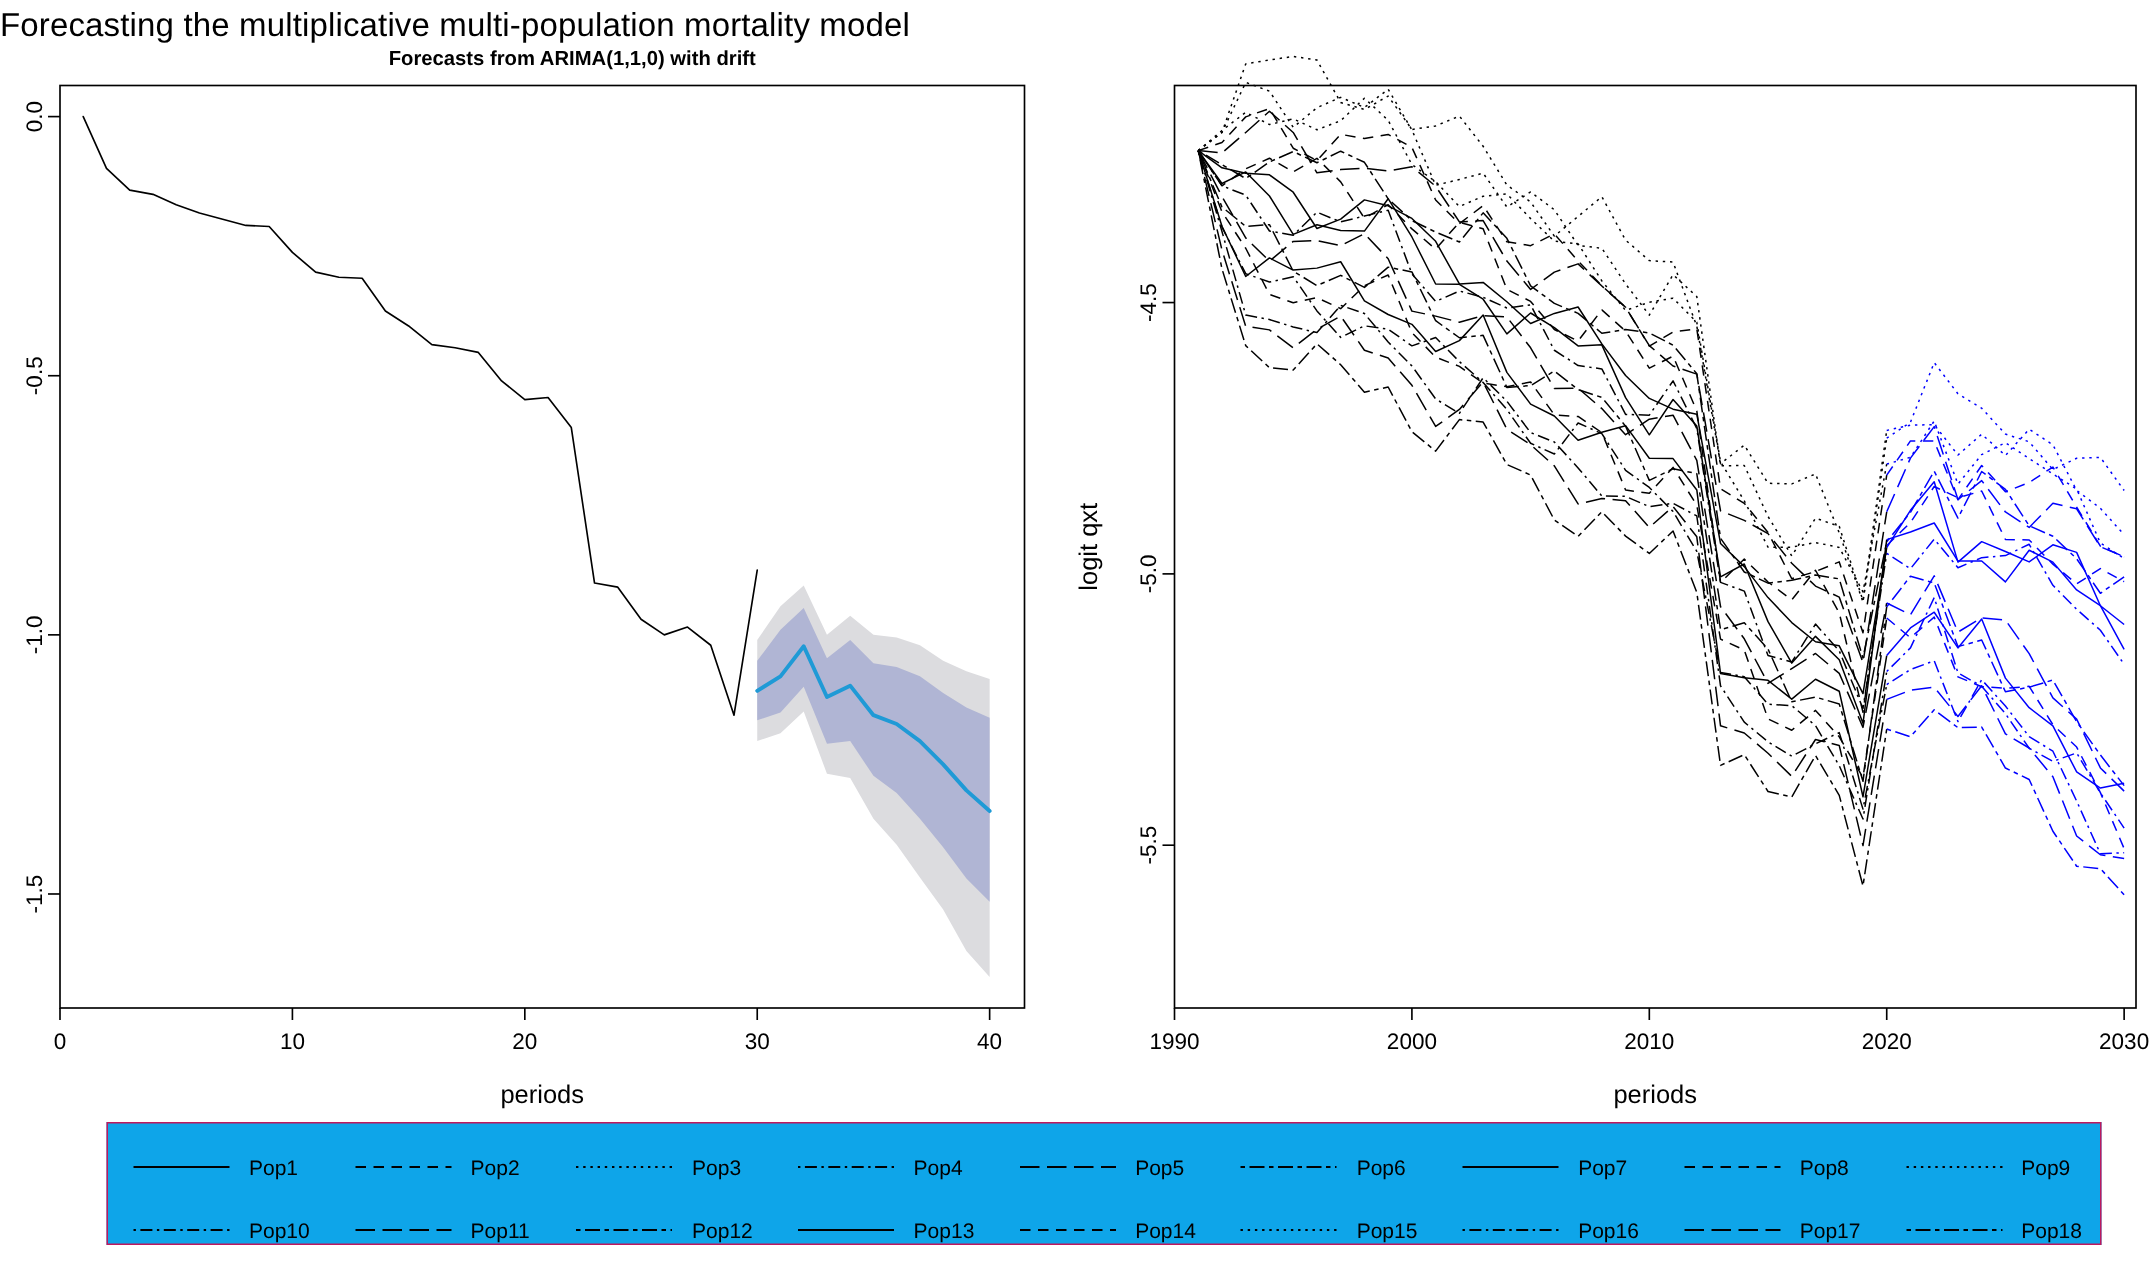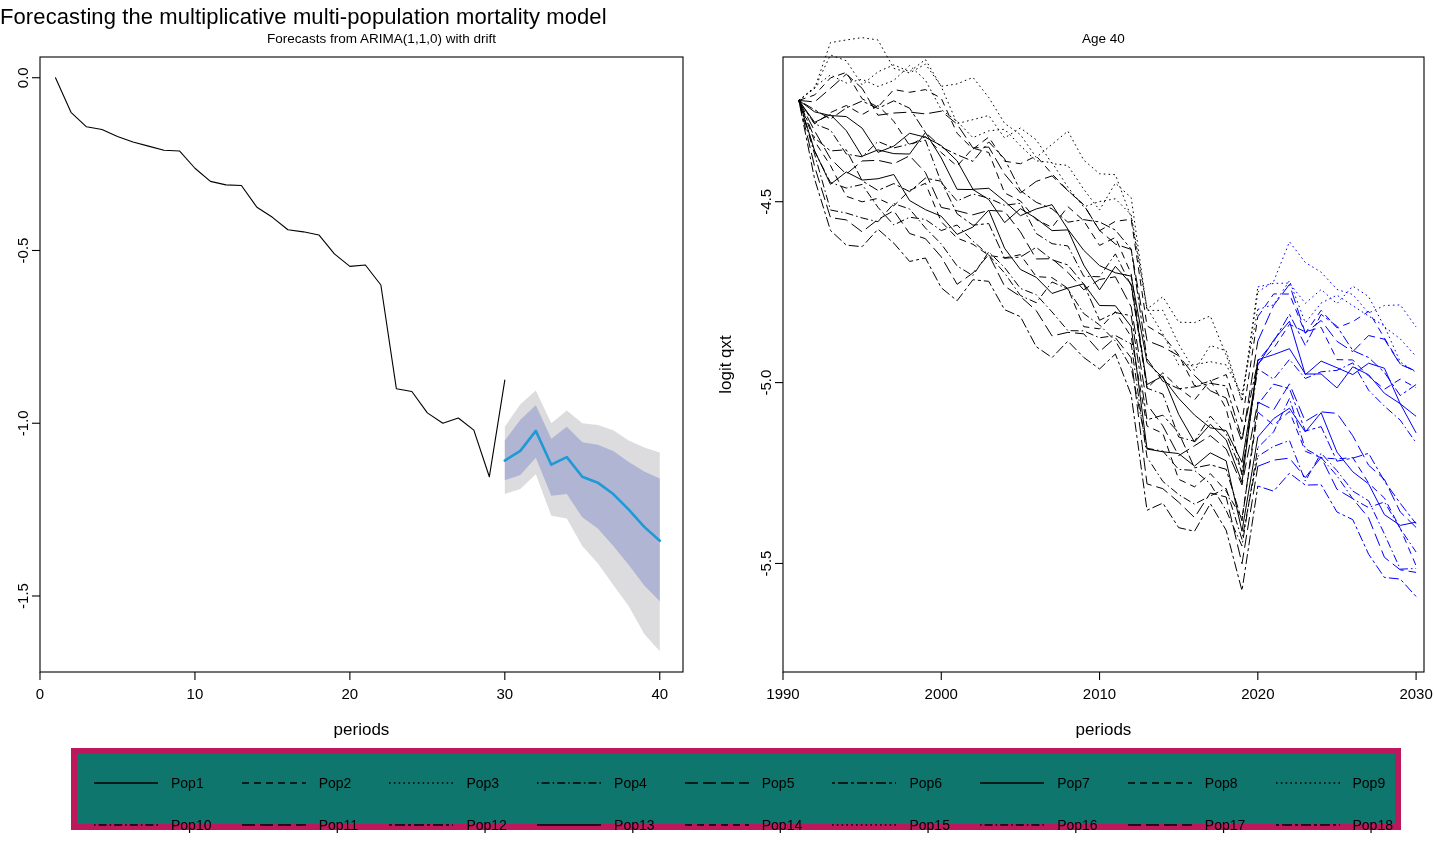--- a/index.html
+++ b/index.html
@@ -9,40 +9,40 @@
     font-family:"Liberation Sans","DejaVu Sans",sans-serif;
     color:#000000;
   }
   #root{position:relative;width:1434px;height:847px;}
 
   .main-title{
     position:absolute;left:0;top:4px;width:1434px;
     font-size:22px;font-weight:400;letter-spacing:0.1px;
   }
   .panel-title{
-    position:absolute;font-size:13.5px;font-weight:normal;text-align:center;
+    position:absolute;font-size:13.5px;font-weight:bold;text-align:center;
   }
   #title-left{left:40px;top:31px;width:683px;}
   #title-right{left:783px;top:31px;width:641px;}
 
   .plot-svg{position:absolute;left:0;top:0;}
 
   .axis-label{
     font-family:"Liberation Sans","DejaVu Sans",sans-serif;
     font-size:17px;fill:#000;
   }
   .tick-label{
     font-family:"Liberation Sans","DejaVu Sans",sans-serif;
     font-size:15px;fill:#000;
   }
 
   
   #legend-box{
     position:absolute;left:71px;top:748px;width:1330px;height:82px;
-    border:6px solid #be185d;box-sizing:border-box;background:#0f766e;
+    border:1px solid #be185d;box-sizing:border-box;background:#0ea5e9;
   }
   .legend-row{
     position:absolute;left:0;width:1330px;height:24px;
     display:flex;align-items:center;
   }
   #legend-row-0{top:17px;}
   #legend-row-1{top:59px;}
   .legend-item{
     width:147.7px;height:24px;display:flex;align-items:center;
     flex:0 0 147.7px;
@@ -58,21 +58,20 @@
 </style>
 </head>
 <body>
 
 <div id="root">
 
   <div class="main-title">Forecasting the multiplicative multi-population mortality model</div>
 
   <div class="panel-title" id="title-left">Forecasts from ARIMA(1,1,0) with drift</div>
 
-  <div class="panel-title" id="title-right">Age 40</div>
 
   <svg class="plot-svg" id="plots" width="1434" height="740" xmlns="http://www.w3.org/2000/svg">
       <rect x="40" y="57" width="643" height="615" fill="none" stroke="#000" stroke-width="1.1"></rect>
       <polygon points="504.82,426.69 520.31,404.23 535.81,390.41 551.30,423.24 566.80,410.45 582.29,423.24 597.78,424.96 613.28,430.15 628.77,440.51 644.27,447.42 659.76,452.60 659.76,651.27 644.27,633.99 628.77,606.35 613.28,584.93 597.78,563.17 582.29,545.89 566.80,518.60 551.30,515.83 535.81,474.37 520.31,488.88 504.82,494.06" fill="#dcdcdf" stroke="none"></polygon>
       <polygon points="504.82,440.51 520.31,419.78 535.81,405.27 551.30,438.78 566.80,426.69 582.29,442.24 597.78,444.66 613.28,450.88 628.77,461.93 644.27,471.61 659.76,478.52 659.76,601.17 644.27,585.62 628.77,564.89 613.28,545.89 597.78,528.62 582.29,517.21 566.80,494.06 551.30,495.79 535.81,457.79 520.31,475.06 504.82,480.24" fill="#b0b5d4" stroke="none"></polygon>
       <polyline points="55.49,77.73 70.99,112.28 86.48,126.79 101.98,129.56 117.47,136.47 132.96,141.99 148.46,146.14 163.95,150.29 179.45,150.98 194.94,168.25 210.43,181.38 225.93,184.84 241.42,185.53 256.92,207.29 272.41,217.31 287.90,229.75 303.40,231.83 318.89,234.94 334.39,253.94 349.88,266.38 365.37,264.99 380.87,285.03 396.36,388.69 411.86,391.45 427.35,412.87 442.84,423.24 458.34,418.05 473.83,430.15 489.33,476.79 504.82,380.05" fill="none" stroke="#000000" stroke-width="1.1" stroke-linejoin="round" stroke-linecap="round"></polyline>
       <polyline points="504.82,460.55 520.31,450.88 535.81,430.84 551.30,464.70 566.80,457.10 582.29,476.79 597.78,482.66 613.28,494.06 628.77,509.61 644.27,526.89 659.76,540.71" fill="none" stroke="#1f9ad6" stroke-width="2.6" stroke-linejoin="round" stroke-linecap="round"></polyline>
       <line x1="40" y1="672" x2="40" y2="680" stroke="#000" stroke-width="1.1"></line>
       <text x="40" y="699" text-anchor="middle" class="tick-label">0</text>
       <line x1="194.93975903614458" y1="672" x2="194.93975903614458" y2="680" stroke="#000" stroke-width="1.1"></line>

